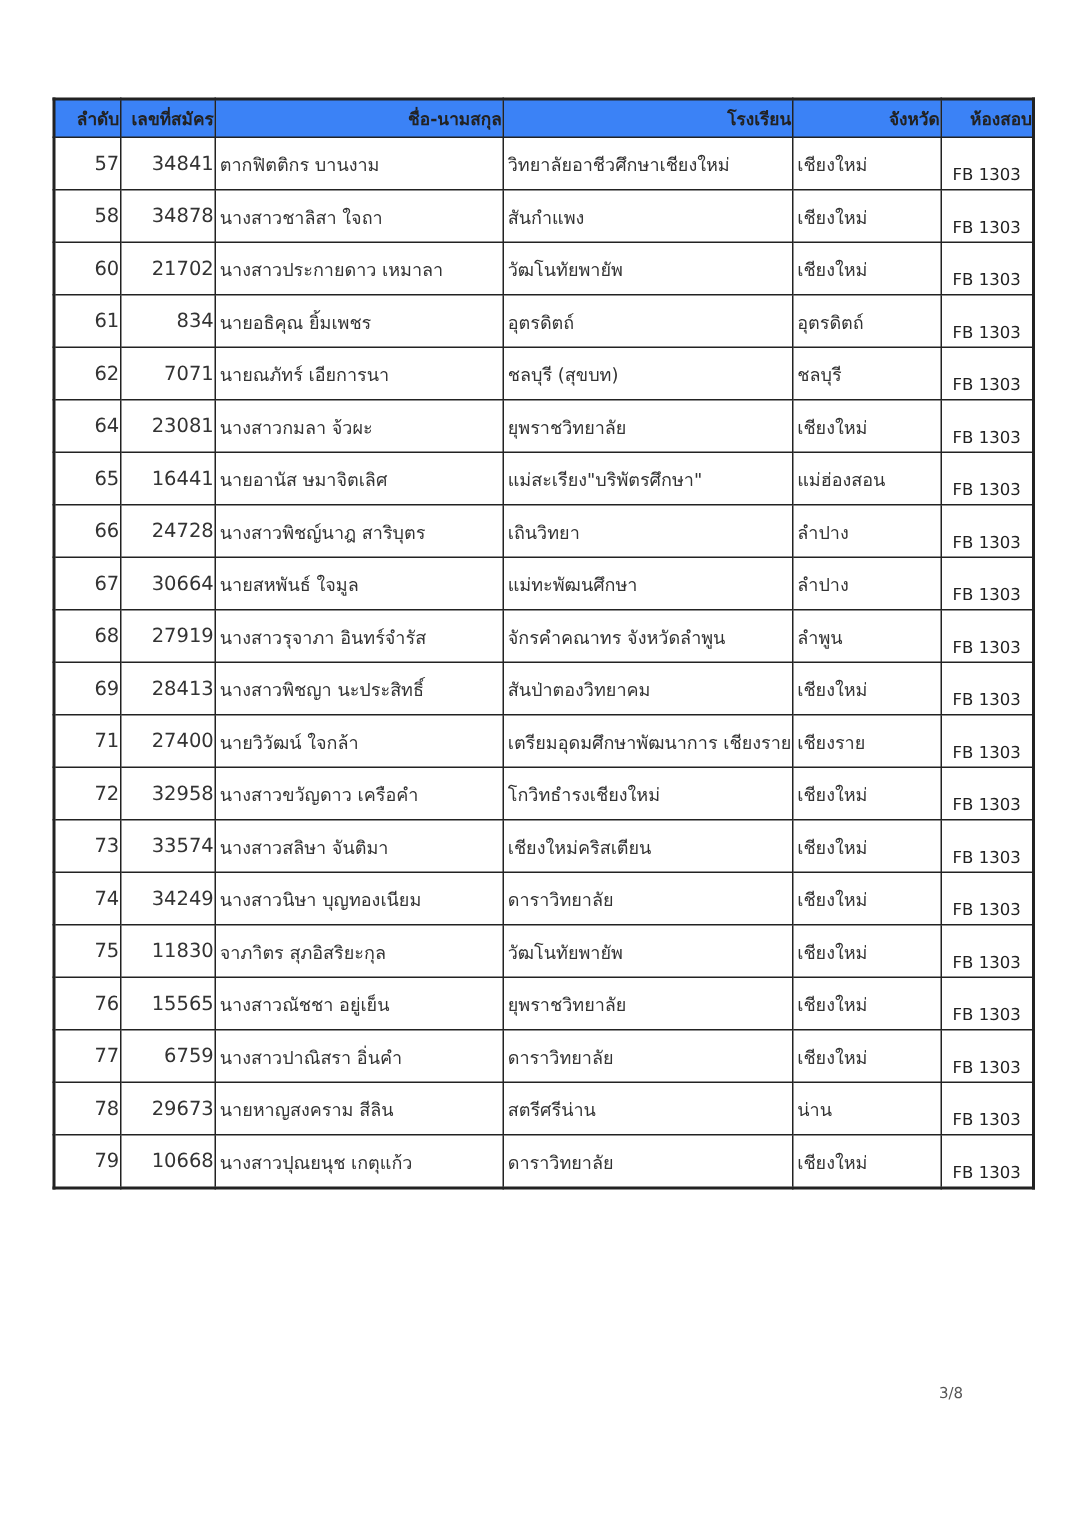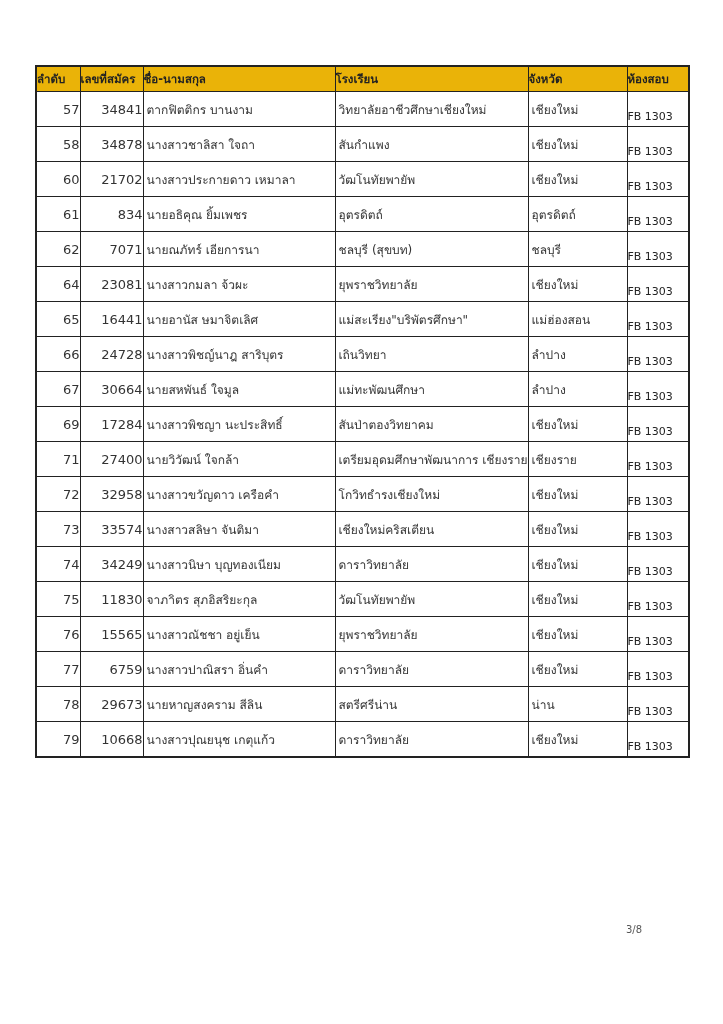--- a/index.html
+++ b/index.html
@@ -7,26 +7,26 @@
          font-family:"DejaVu Sans", "Liberation Sans", sans-serif; color:#222; }
   .page { position:absolute; left:0; top:0; width:723px; height:1024px; background:#fff; }
   table.roster { position:absolute; left:35px; top:65px; border-collapse:collapse;
                  table-layout:fixed; width:653px; border:2px solid #222; }
   table.roster col.c1 { width:44px; }
   table.roster col.c2 { width:63px; }
   table.roster col.c3 { width:192px; }
   table.roster col.c4 { width:193px; }
   table.roster col.c5 { width:99px; }
   table.roster col.c6 { width:62px; }
-  table.roster th { background:#eab308; font-weight:bold; font-size:11.5px; height:24px;
-                    border:1px solid #222; padding:0; color:#222; text-align:left; }
+  table.roster th { background:#3b82f6; font-weight:bold; font-size:11.5px; height:24px;
+                    border:1px solid #222; padding:0; color:#222; text-align:right; }
   table.roster td { height:25px; border:1px solid #222; padding:0 0 0 3px; font-size:12px;
                     white-space:nowrap; overflow:hidden; color:#333; }
   table.roster td.num { text-align:right; padding:0; font-size:13px; color:#333; }
-  table.roster td.room { text-align:left; padding:6px 0 0 0; font-size:11px;
+  table.roster td.room { text-align:center; padding:6px 0 0 0; font-size:11px;
                          vertical-align:bottom; padding-bottom:3px; color:#222; }
   .page-num { position:absolute; left:626px; top:924px; font-size:10px; color:#555; }
 </style>
 </head>
 <body>
 
 <div class="page">
   <table class="roster">
     <colgroup>
       <col class="c1">
@@ -113,22 +113,30 @@
         </tr>
         <tr>
           <td class="num">67</td>
           <td class="num">30664</td>
           <td>นายสหพันธ์ ใจมูล</td>
           <td>แม่ทะพัฒนศึกษา</td>
           <td>ลำปาง</td>
           <td class="room">FB 1303</td>
         </tr>
         <tr>
+          <td class="num">68</td>
+          <td class="num">27919</td>
+          <td>นางสาวรุจาภา อินทร์จำรัส</td>
+          <td>จักรคำคณาทร จังหวัดลำพูน</td>
+          <td>ลำพูน</td>
+          <td class="room">FB 1303</td>
+        </tr>
+        <tr>
           <td class="num">69</td>
-          <td class="num">17284</td>
+          <td class="num">28413</td>
           <td>นางสาวพิชญา นะประสิทธิ์</td>
           <td>สันป่าตองวิทยาคม</td>
           <td>เชียงใหม่</td>
           <td class="room">FB 1303</td>
         </tr>
         <tr>
           <td class="num">71</td>
           <td class="num">27400</td>
           <td>นายวิวัฒน์ ใจกล้า</td>
           <td>เตรียมอุดมศึกษาพัฒนาการ เชียงราย</td>

